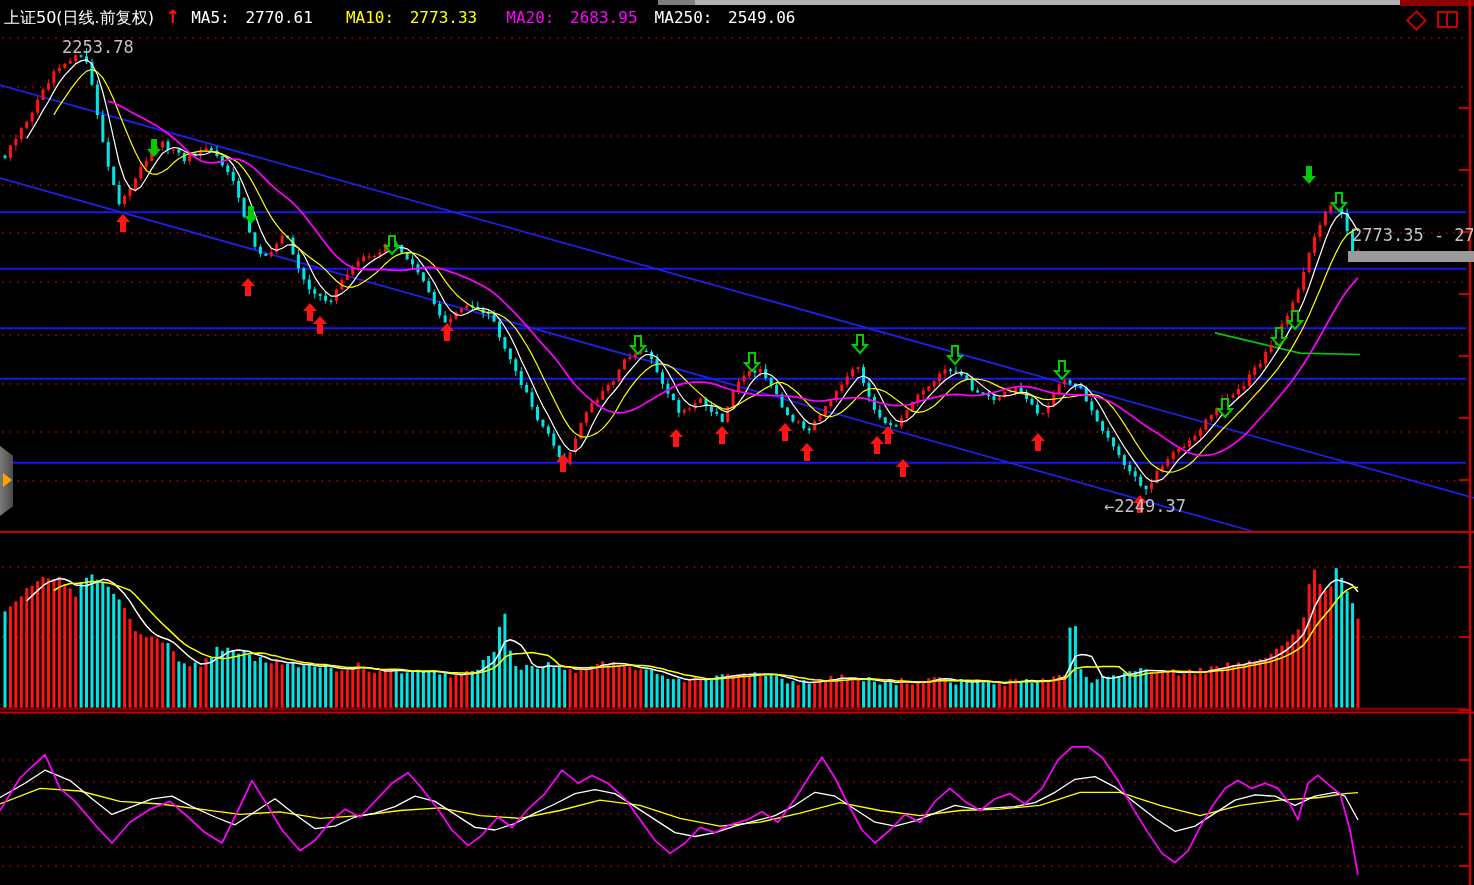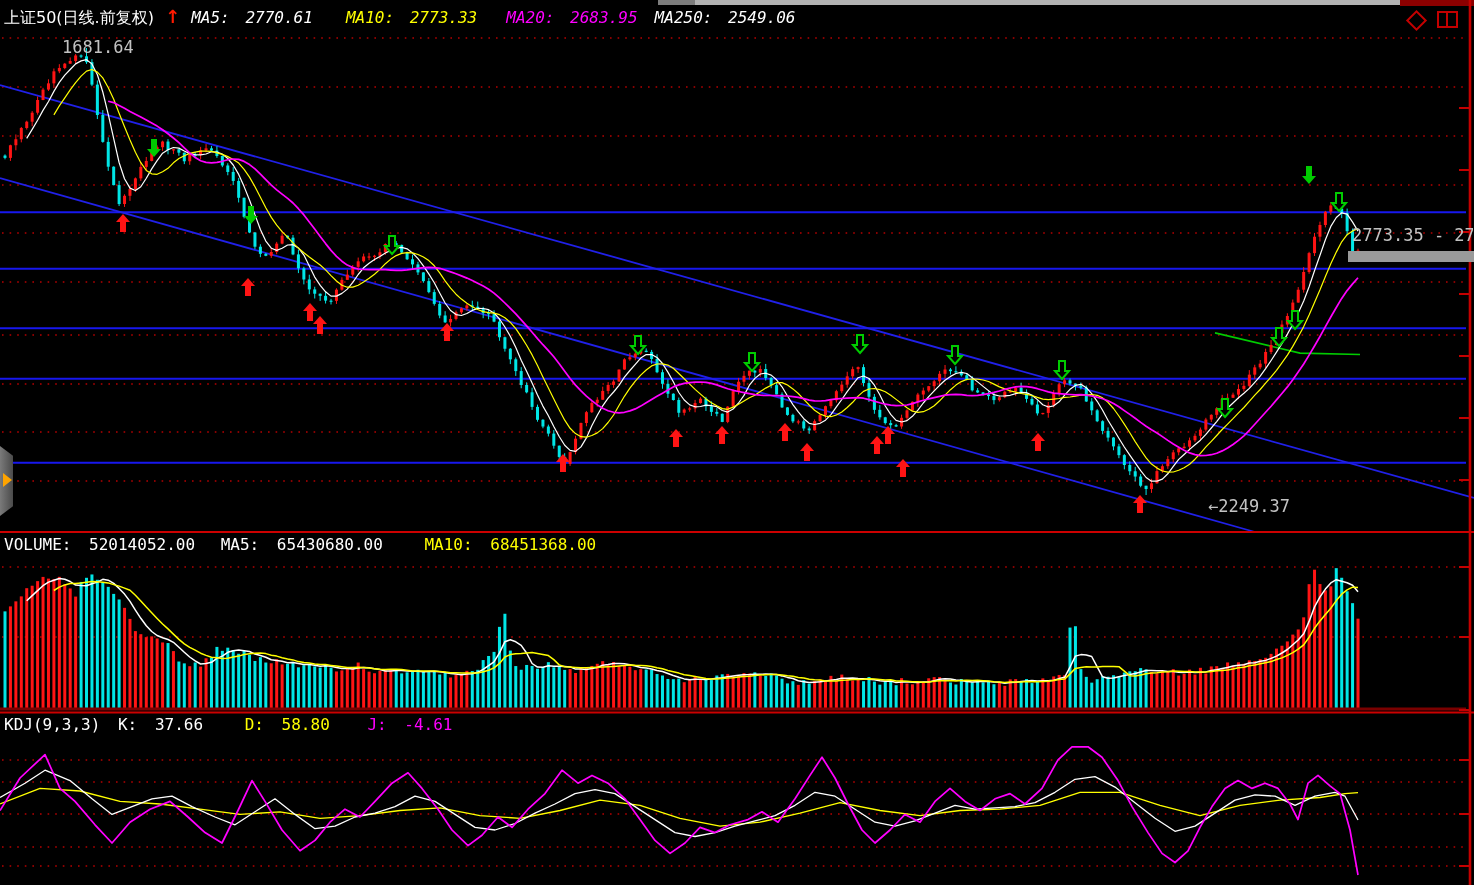--- a/index.html
+++ b/index.html
@@ -1,31 +1,31 @@
 <!DOCTYPE html>
 <html><head>
 <meta charset="utf-8">
 <style>
   html,body{margin:0;padding:0;background:#000;}
   #app{position:relative;width:1474px;height:885px;background:#000;overflow:hidden;
        font-family:"DejaVu Sans",sans-serif;}
   .hdr{position:absolute;left:4px;top:6px;height:22px;white-space:nowrap;
        font-size:16px;color:#fff;z-index:30;}
   .hdr span{margin-right:6px;text-align:right;}
-  .num{font-family:"DejaVu Sans Mono",monospace;font-style:italic;}
+  .num{font-family:"DejaVu Sans Mono",monospace;}
   .w{color:#ffffff;} .y{color:#ffff00;padding-left:16px;} .m{color:#ff00ff;margin-left:12px;} .g{color:#ffffff;}
   .arrow-up{color:#ff1a00;font-weight:bold;font-size:18px;}
   .panel-hdr{position:absolute;left:4px;white-space:nowrap;font-size:16px;z-index:30;
        font-family:"DejaVu Sans Mono",monospace;color:#fff;}
   .panel-hdr span{margin-right:8px;}
   .chart-label{position:absolute;color:#c2c2c2;font-size:17px;z-index:25;
        font-family:"DejaVu Sans Mono",monospace;white-space:nowrap;}
   #price-range-label{left:1352px;top:225px;width:121px;overflow:hidden;}
   #peak-label{left:62px;top:37px;}
-  #trough-label{left:1208px;top:496px;}
+  #trough-label{left:1104px;top:496px;}
   #current-price-bar{position:absolute;left:1348px;top:251px;width:126px;height:11px;
        background:#9a9a9a;z-index:24;}
   #chart{position:absolute;left:0;top:0;z-index:10;}
   .icon-diamond{position:absolute;left:1409px;top:13px;width:11px;height:11px;
        border:2px solid #c40000;transform:rotate(45deg);z-index:40;}
   .icon-split{position:absolute;left:1437px;top:11px;width:17px;height:13px;
        border:2px solid #c40000;z-index:40;}
   .icon-split .pane{position:absolute;left:7px;top:0;width:2px;height:100%;background:#c40000;}
   #left-tab{position:absolute;left:0;top:446px;width:13px;height:70px;z-index:40;
        background:linear-gradient(90deg,#7a7a7a,#4a4a4a);
@@ -49,34 +49,23 @@
 
   <div class="hdr">
     <span>上证50(日线.前复权)</span>
     <span class="arrow-up">↑</span>
     <span class="w num"><span>MA5:</span> <span>2770.61</span></span>
     <span class="y num"><span>MA10:</span> <span>2773.33</span></span>
     <span class="m num"><span>MA20:</span> <span>2683.95</span></span>
     <span class="g num"><span>MA250:</span> <span>2549.06</span></span>
   </div>
 
-  <div class="panel-hdr" style="top:535px">
-    <span class="w"><span>VOLUME:</span> <span>52014052.00</span></span>
-    <span class="w"><span>MA5:</span> <span>65430680.00</span></span>
-    <span class="y"><span>MA10:</span> <span>68451368.00</span></span>
-  </div>
 
-  <div class="panel-hdr" style="top:715px">
-    <span class="w">KDJ(9,3,3)</span>
-    <span class="w"><span>K:</span> <span>37.66</span></span>
-    <span class="y"><span>D:</span> <span>58.80</span></span>
-    <span class="m"><span>J:</span> <span>-4.61</span></span>
-  </div>
 
-  <div class="chart-label" id="peak-label">1681.64</div>
+  <div class="chart-label" id="peak-label">2253.78</div>
   <div class="chart-label" id="trough-label">←2249.37</div>
   <div class="chart-label" id="price-range-label">2773.35 - 275</div>
   <div id="current-price-bar"></div>
 
   <div class="icon-diamond"></div>
   <div class="icon-split">
       <div class="pane"></div>
     </div>
 
   <div id="left-tab">

